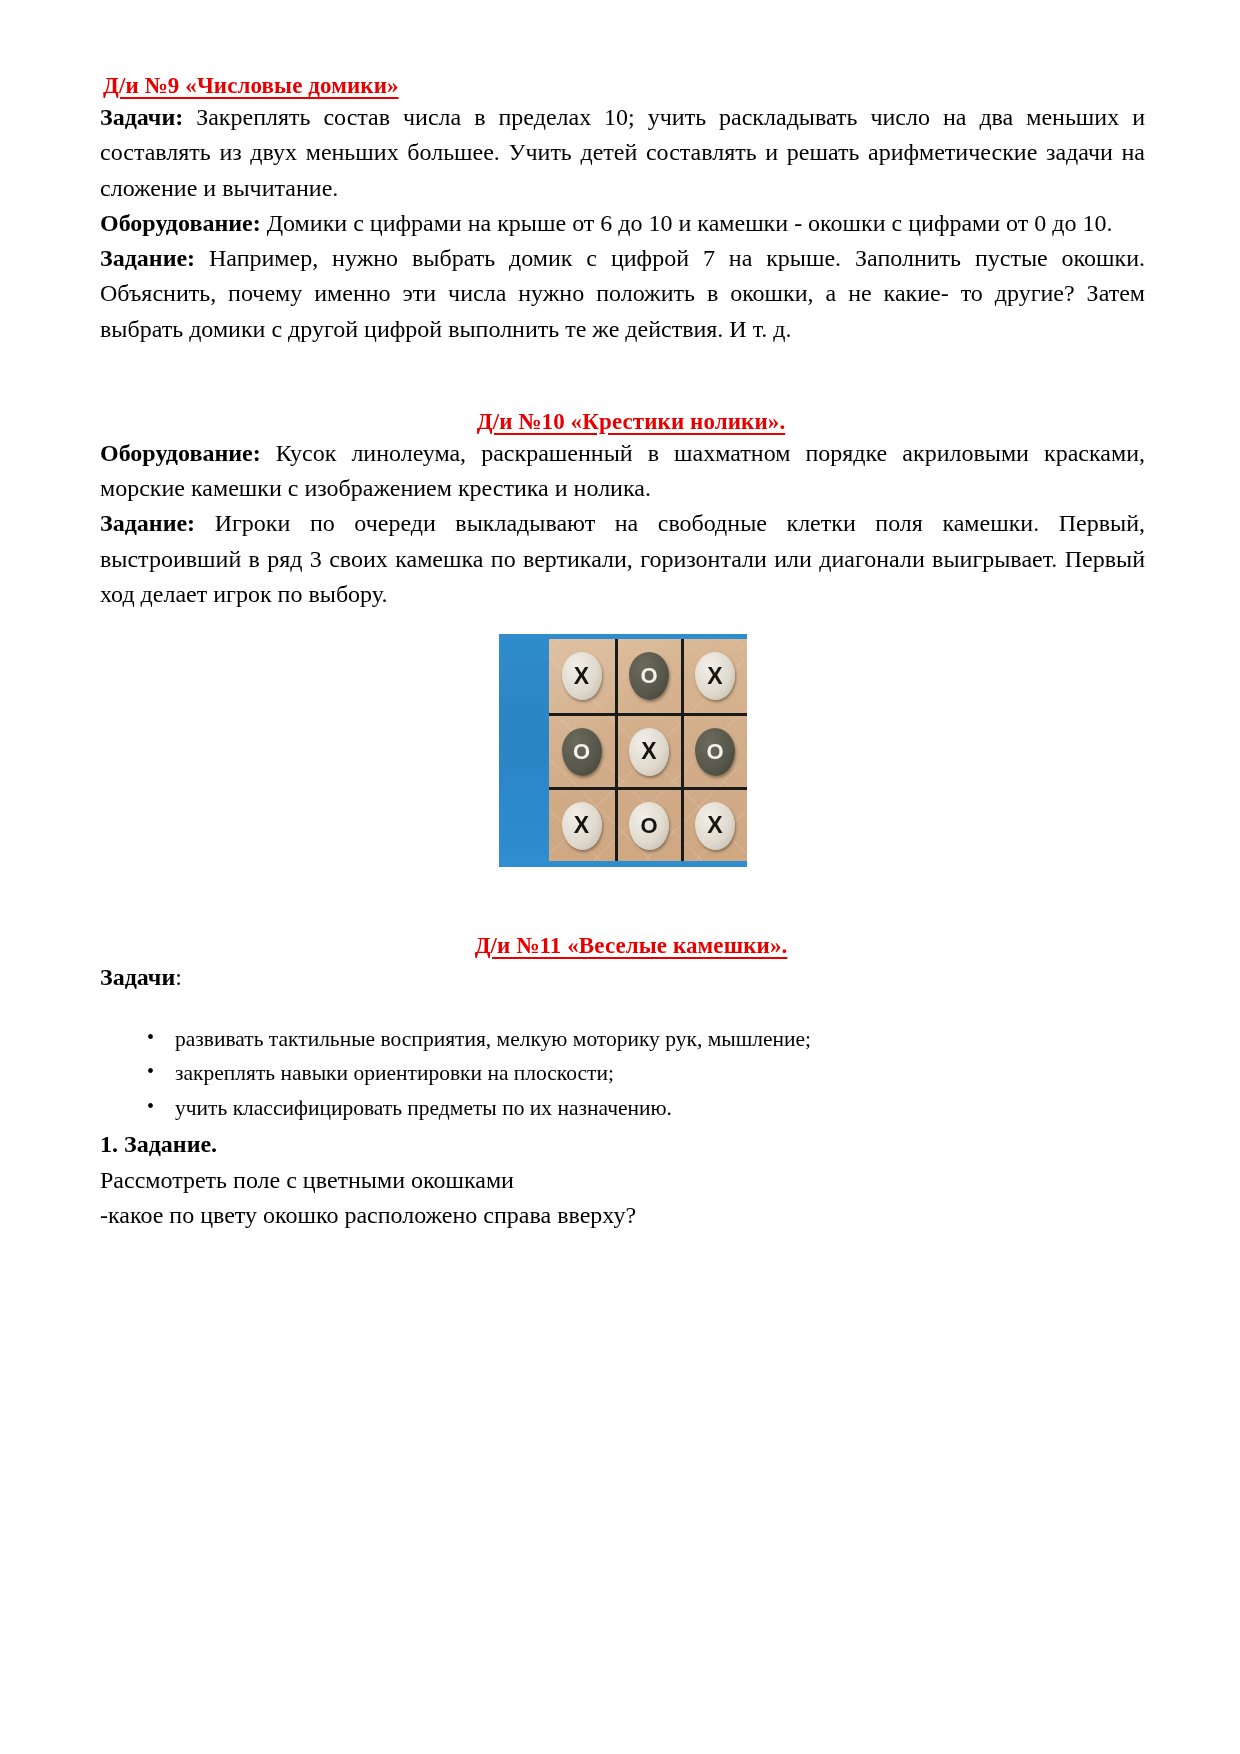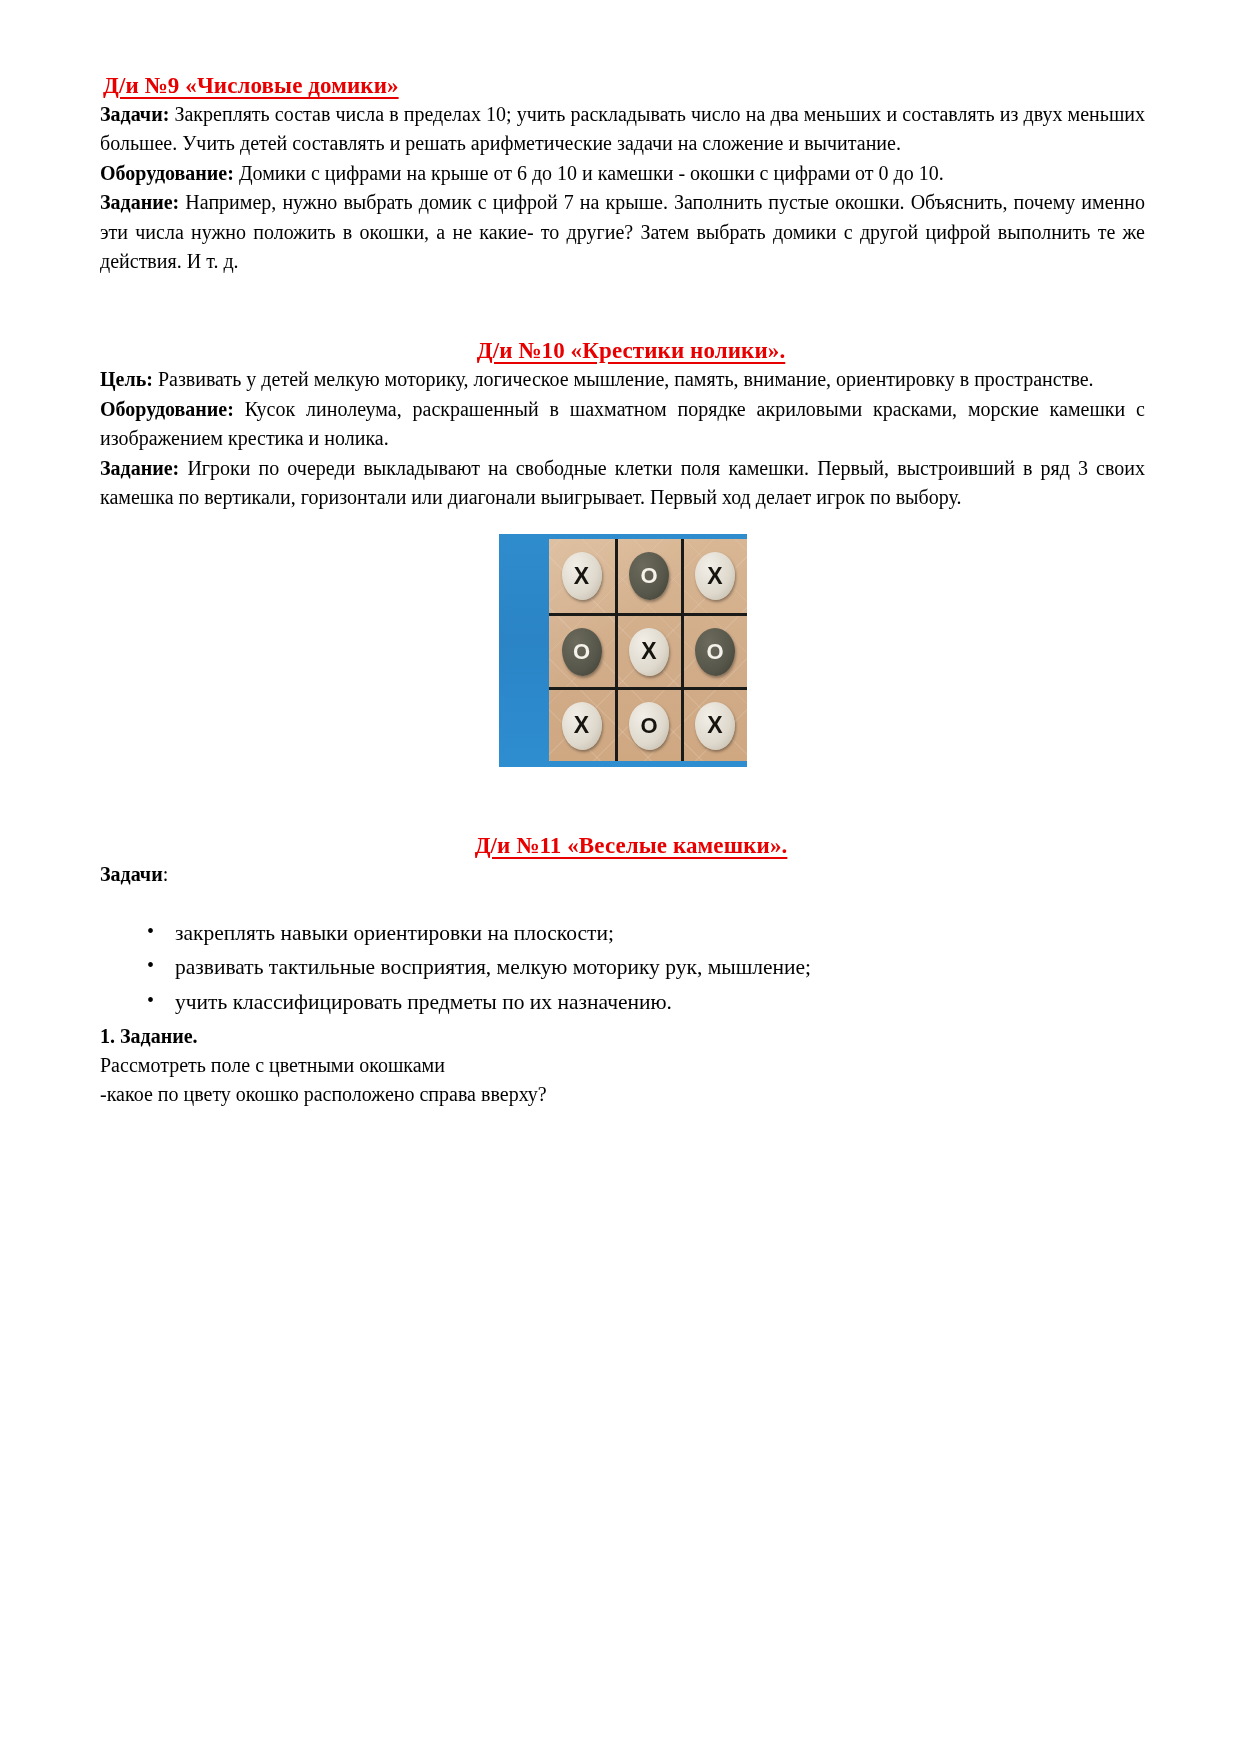--- a/index.html
+++ b/index.html
@@ -38,21 +38,21 @@
   }
   .h-block { margin: 0; padding: 0; }
 
   .h9  { margin-top: 72px; margin-left: 3px; }
   .h10 { margin-top: 61px; margin-left: 17px; text-align: center; }
   .h11 { margin-top: 65px; margin-left: 17px; text-align: center; }
 
   
   p.body {
     margin: 0;
-    font-size: 20px;
+    font-size: 24px;
     line-height: 1.47;
     text-align: justify;
     text-justify: inter-word;
     hyphens: none;
   }
   p.body.nojust { text-align: left; }
   .lead { font-weight: bold; }
 
   .p-task9      { margin-top: 44px; }
   .p-equip9     { margin-top: 0; }
@@ -180,21 +180,20 @@
     <p class="body p-task9"><span class="lead">Задачи:</span><span> Закреплять состав числа в пределах 10; учить раскладывать число на два меньших и составлять из двух меньших большее. Учить детей составлять и решать арифметические задачи на сложение и вычитание.</span></p>
 
     <p class="body p-equip9"><span class="lead">Оборудование:</span><span>  Домики  с цифрами на крыше от 6 до 10 и камешки - окошки с цифрами от 0 до 10.</span></p>
 
     <p class="body p-assign9"><span class="lead">Задание:</span><span>  Например, нужно выбрать домик с цифрой 7 на крыше. Заполнить пустые окошки. Объяснить, почему именно эти числа нужно положить в окошки, а не какие- то другие? Затем выбрать домики с другой цифрой выполнить те же действия. И т. д.</span></p>
 
     <div class="h-block h10">
       <span class="dig-heading">Д/и №10 «Крестики нолики».</span>
     </div>
 
-    <p class="body p-goal10"><span class="lead">Цель:</span><span> Развивать у детей мелкую моторику, логическое мышление, память, внимание, ориентировку в пространстве.</span></p>
 
     <p class="body p-equip10"><span class="lead">Оборудование:</span><span>   Кусок линолеума, раскрашенный в шахматном порядке акриловыми красками, морские камешки с изображением крестика и нолика.</span></p>
 
     <p class="body p-assign10"><span class="lead">Задание:</span><span> Игроки по очереди  выкладывают на свободные клетки поля камешки. Первый, выстроивший в ряд 3 своих камешка по вертикали, горизонтали или диагонали выигрывает. Первый ход делает игрок по выбору.</span></p>
 
     <div class="photo-wrap">
       <div class="photo">
         <div class="board">
           <div class="grid">
             <div class="cell">
@@ -231,22 +230,22 @@
       </div>
     </div>
 
     <div class="h-block h11">
       <span class="dig-heading">Д/и №11 «Веселые камешки».</span>
     </div>
 
     <p class="body nojust p-tasks11"><span class="lead">Задачи</span><span>:</span></p>
 
     <ul class="bullets">
+      <li class="nojust">развивать тактильные восприятия, мелкую моторику рук, мышление;</li>
       <li class="nojust">закреплять навыки ориентировки на плоскости;</li>
-      <li class="nojust">развивать тактильные восприятия, мелкую моторику рук, мышление;</li>
       <li class="nojust">учить классифицировать предметы по их назначению.</li>
     </ul>
 
     <p class="body nojust p-assign-n"><span>1</span><span>. Задание.</span></p>
 
     <p class="body nojust p-look">Рассмотреть поле с цветными окошками</p>
 
     <p class="body nojust p-question">-какое по цвету окошко расположено справа вверху?</p>
 
   </div>

